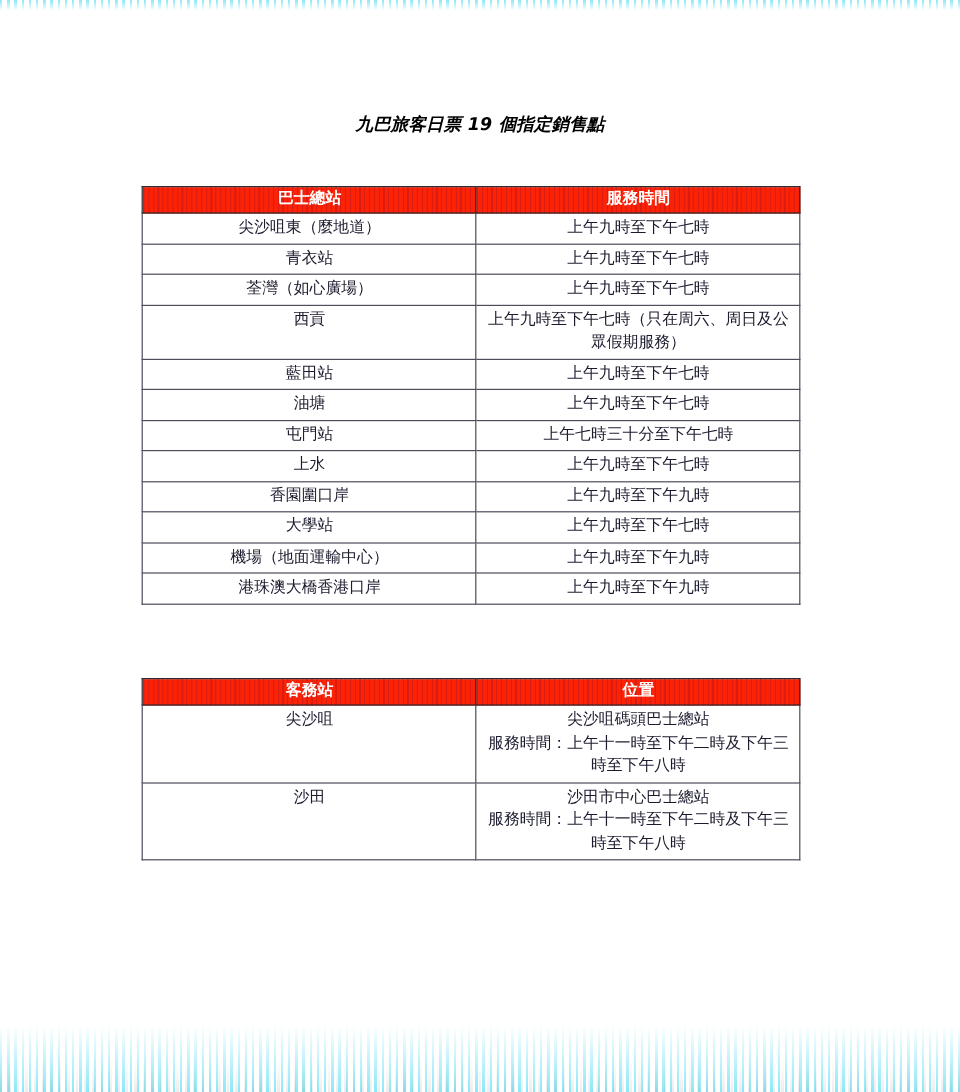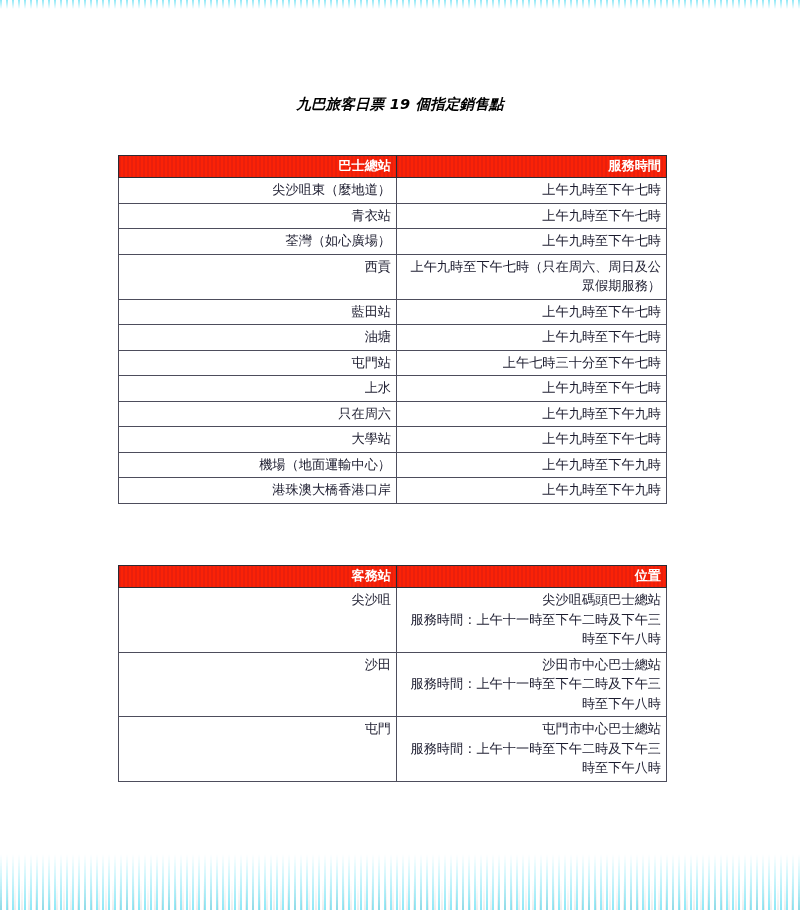--- a/index.html
+++ b/index.html
@@ -90,21 +90,21 @@
     background: #ffffff;
   }
   table.t1 { top: 155px; }
   table.t2 { top: 565px; }
 
   table.sales-table td,
   table.sales-table th {
     border: 1px solid #4d4d5c;
     padding: 2px 5px 3px 6px;
     vertical-align: top;
-    text-align: right;
+    text-align: center;
     font-weight: normal;
     line-height: 19.5px;
     word-break: break-all;
     margin-top: 15px;
   }
 
   table.sales-table col.c1 { width: 278px; }
   table.sales-table col.c2 { width: 270px; }
 
   table.sales-table thead th {
@@ -176,21 +176,21 @@
         </tr>
         <tr>
           <td>屯門站</td>
           <td>上午七時三十分至下午七時</td>
         </tr>
         <tr>
           <td>上水</td>
           <td>上午九時至下午七時</td>
         </tr>
         <tr>
-          <td>只在周六</td>
+          <td>香園圍口岸</td>
           <td>上午九時至下午九時</td>
         </tr>
         <tr>
           <td>大學站</td>
           <td>上午九時至下午七時</td>
         </tr>
         <tr>
           <td>機場（地面運輸中心）</td>
           <td>上午九時至下午九時</td>
         </tr>
@@ -214,22 +214,18 @@
     </thead>
     <tbody>
         <tr class="tall3">
           <td>尖沙咀</td>
           <td>尖沙咀碼頭巴士總站<br>服務時間：上午十一時至下午二時及下午三時至下午八時</td>
         </tr>
         <tr class="tall3">
           <td>沙田</td>
           <td>沙田市中心巴士總站<br>服務時間：上午十一時至下午二時及下午三時至下午八時</td>
         </tr>
-        <tr class="tall3">
-          <td>屯門</td>
-          <td>屯門市中心巴士總站<br>服務時間：上午十一時至下午二時及下午三時至下午八時</td>
-        </tr>
       </tbody>
   </table>
 
   <div class="edge-band bottom"></div>
 
 </div>
 
 </body></html>

